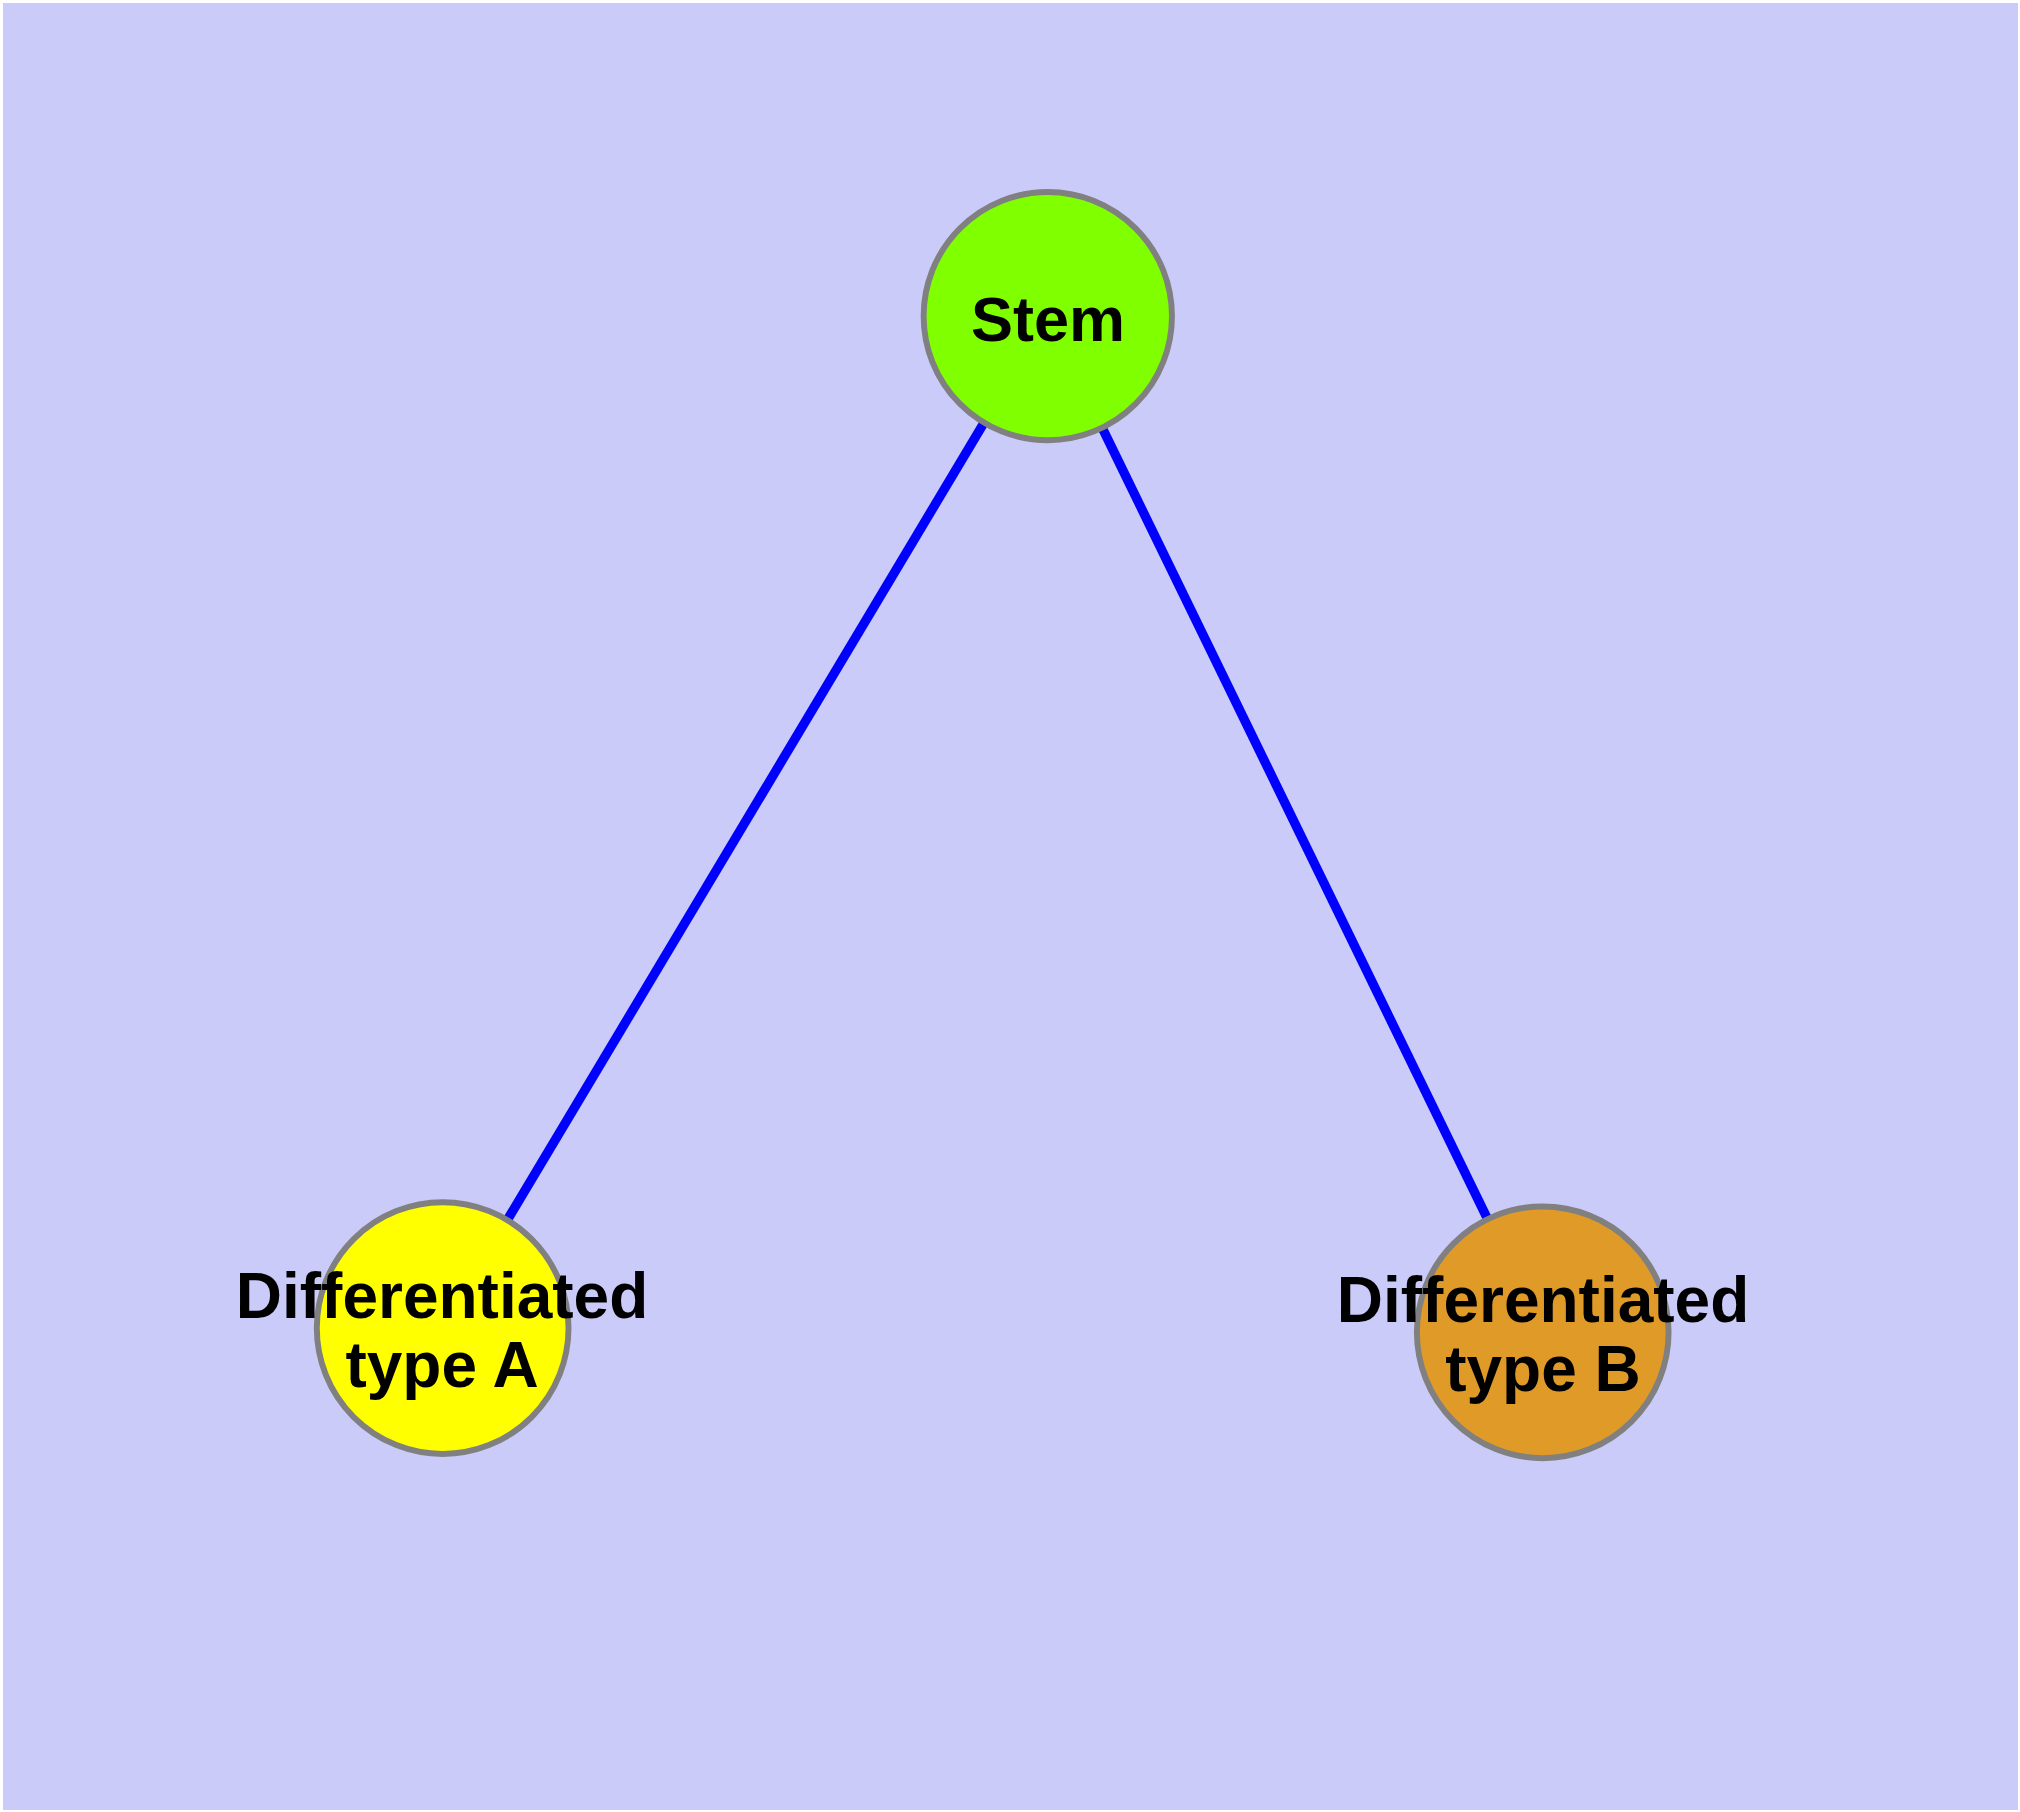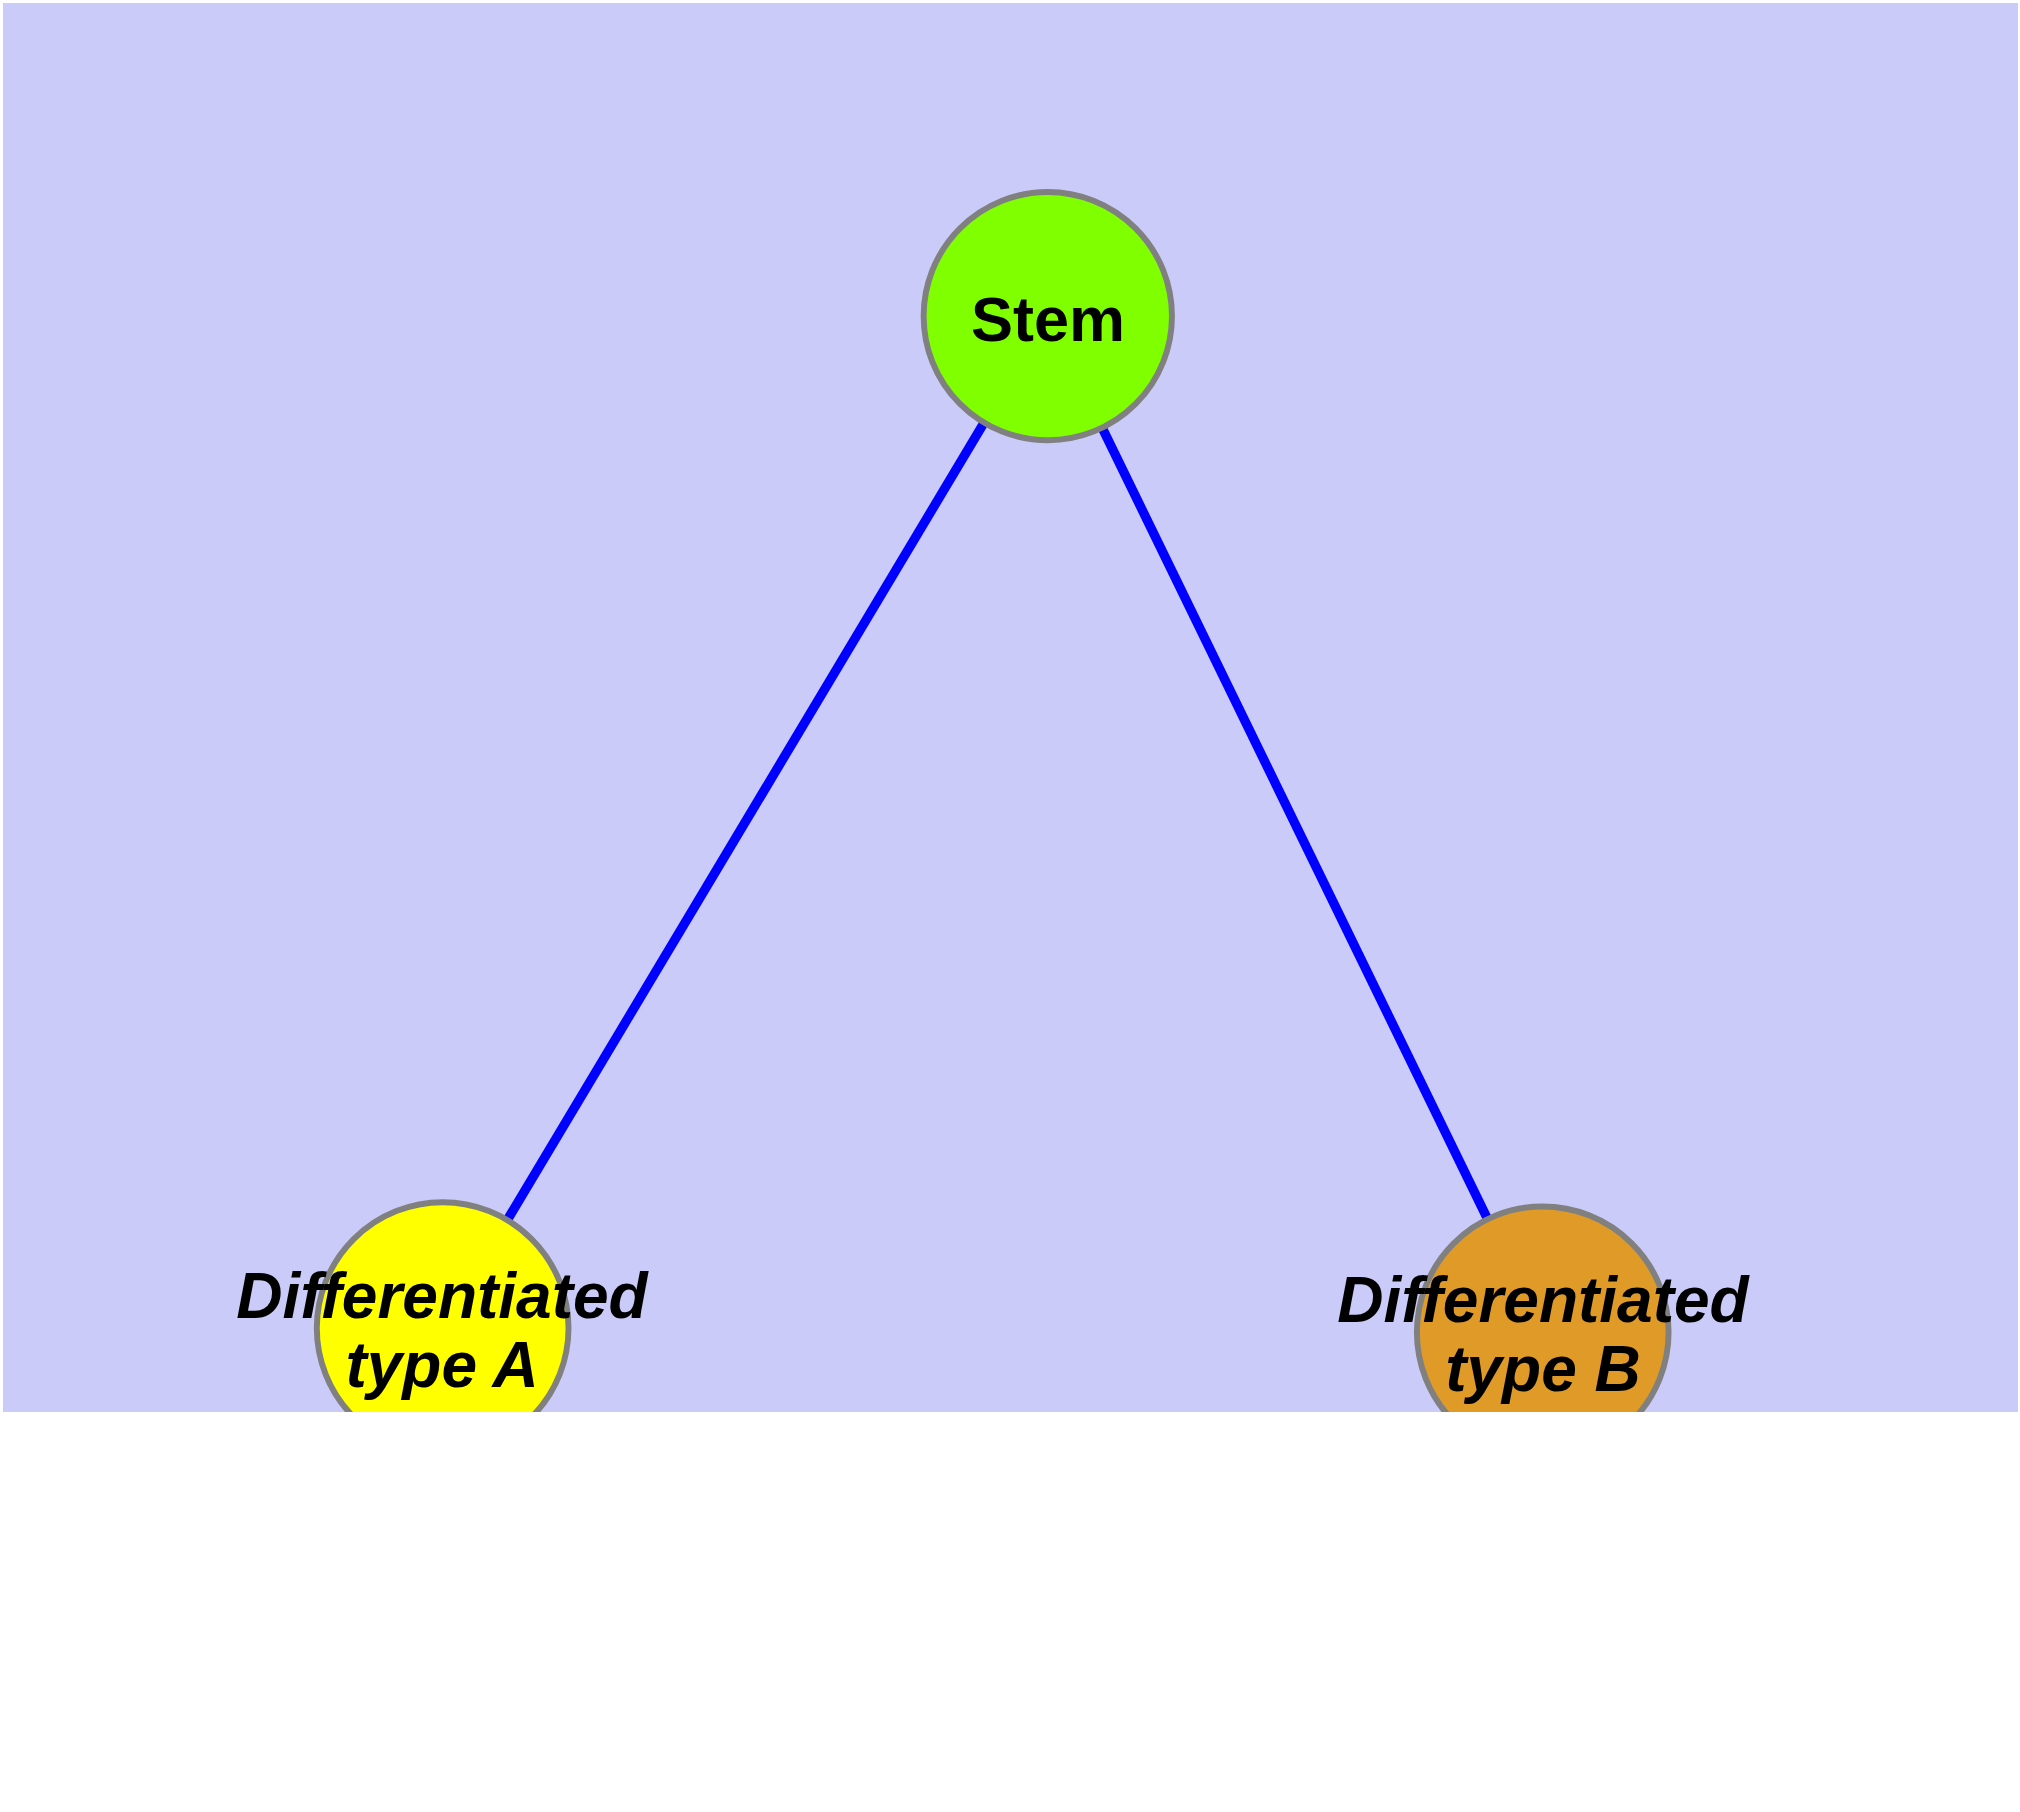--- a/index.html
+++ b/index.html
@@ -4,21 +4,21 @@
 <title>Cell Differentiation Graph</title>
 <style>
   html, body {
     margin: 0;
     padding: 0;
     background: #ffffff;
   }
   #canvas {
     position: relative;
     width: 2021px;
-    height: 1412px;
+    height: 1812px;
     background: #ffffff;
     overflow: hidden;
     font-family: "Liberation Sans", "DejaVu Sans", sans-serif;
   }
   #plot-area {
     position: absolute;
     left: 2.5px;
     top: 2.5px;
     width: 2015px;
     height: 1807px;
@@ -41,21 +41,20 @@
     white-space: pre;
     line-height: 1.08;
     transform: translate(-50%, -50%);
     pointer-events: none;
   }
   .label-stem {
     font-size: 63px;
   }
   .label-diff {
     font-size: 64px;
-    font-style: italic;
   }
 </style>
 </head>
 <body>
 
 <div id="canvas">
   <div id="plot-area" style="background: rgb(203, 203, 250);"></div>
 
   <svg id="graph-svg" viewBox="0 0 2384 2138" xmlns="http://www.w3.org/2000/svg">
 

